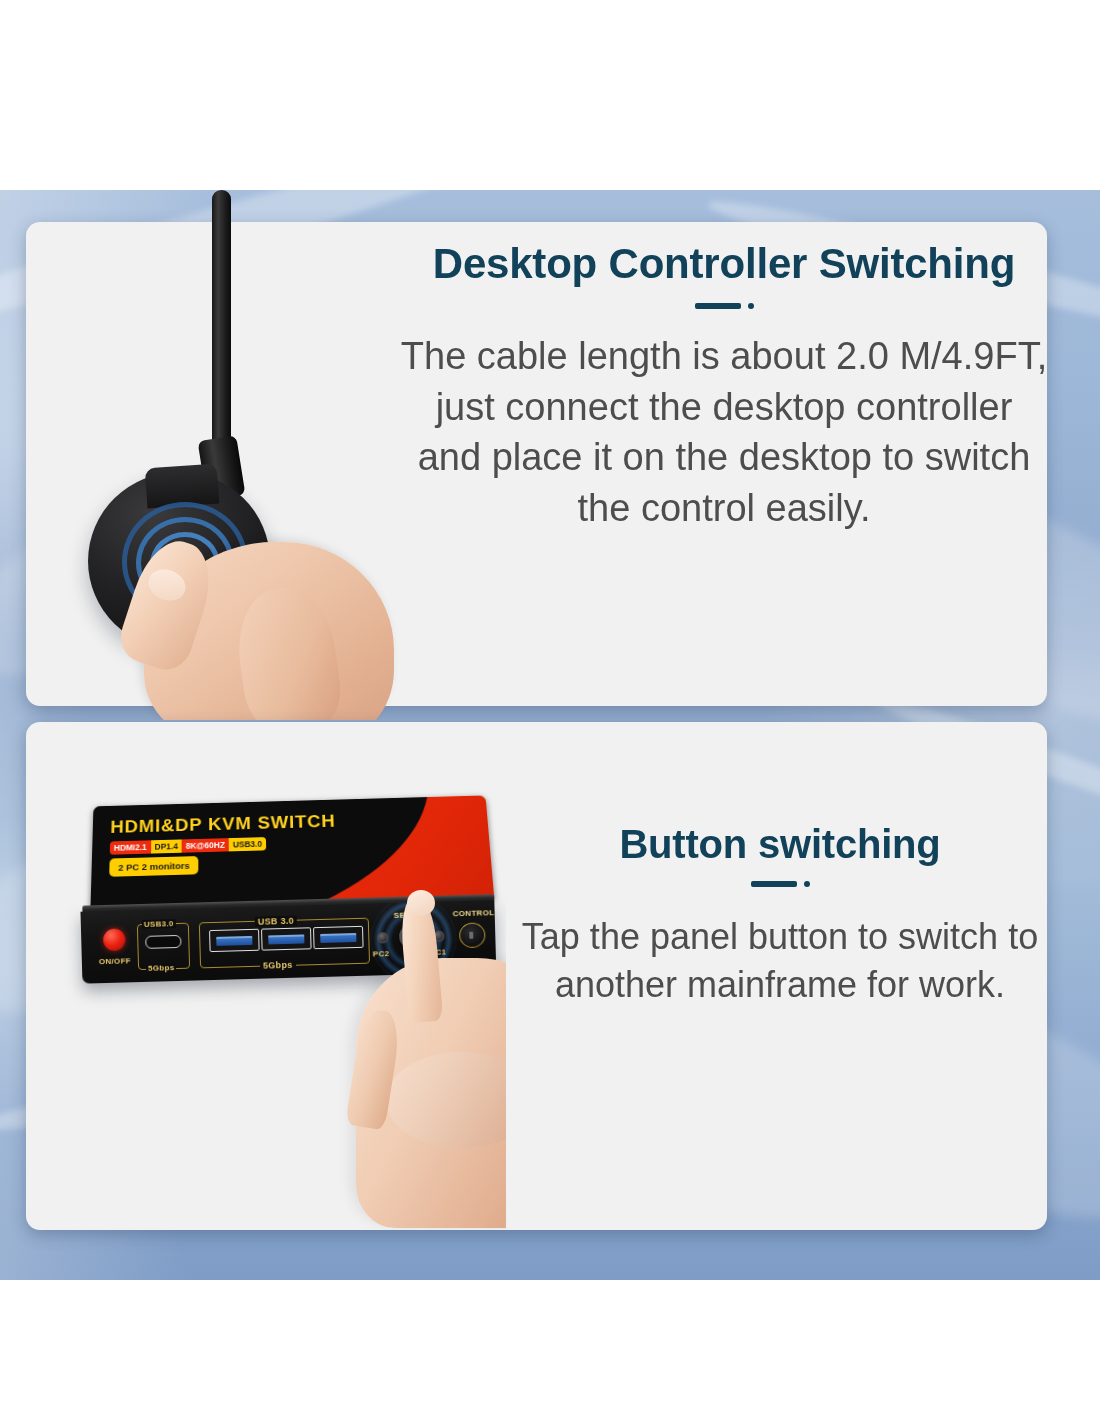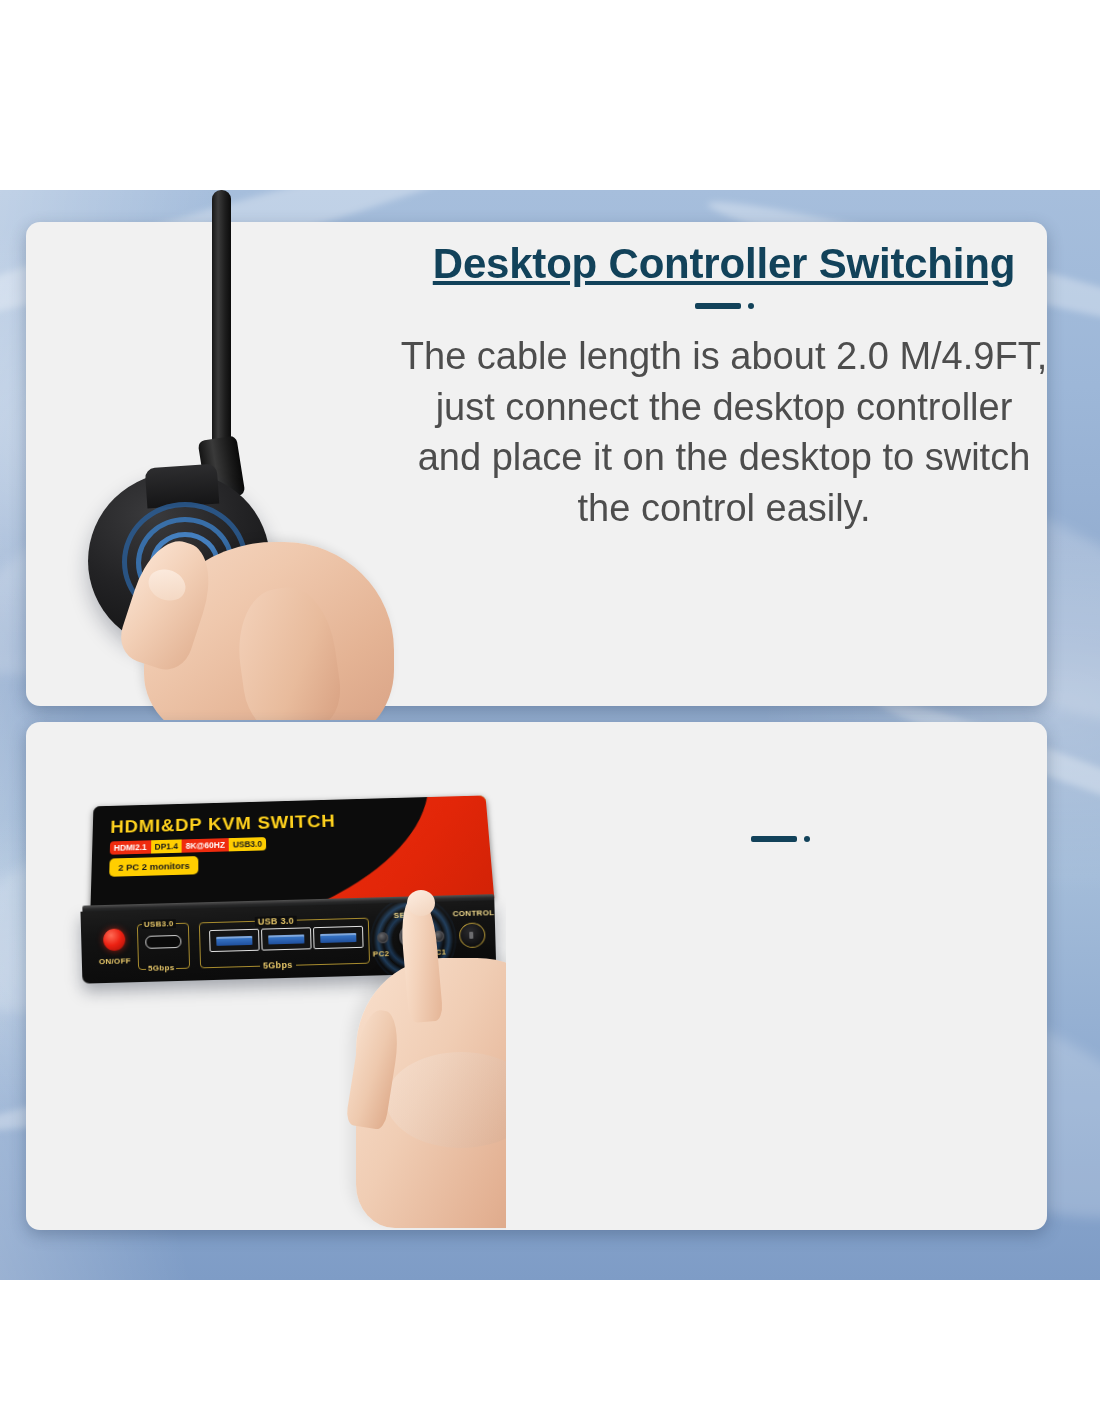--- a/index.html
+++ b/index.html
@@ -32,21 +32,20 @@
     overflow:hidden;
   }
   #card-top{left:26px;top:222px;width:1021px;height:484px;}
   #card-bottom{left:26px;top:722px;width:1021px;height:508px;}
 
   
   .txt-col{position:absolute;text-align:center;}
   .heading{
     color:#12425a;font-weight:bold;line-height:1.12;
     letter-spacing:-.2px;
-    text-decoration:underline;
   }
   .divider{display:flex;align-items:center;justify-content:center;gap:7px;}
   .divider .bar{width:46px;height:6px;background:#12425a;border-radius:2px;}
   .divider .dot{width:6px;height:6px;background:#12425a;border-radius:50%;}
   .body-txt{color:#4d4d4d;line-height:1.33;font-weight:normal;}
 
   
   #text-1{left:400px;top:240px;width:648px;}
   #text-1 .heading{font-size:42px;}
   #text-1 .divider{margin-top:16px;}
@@ -353,17 +352,19 @@
   </div>
 
   <div class="hand2"></div>
   <div class="knuckle"></div>
   <div class="finger2b"></div>
   <div class="finger2"></div>
   <div class="finger2-tip"></div>
 </div>
 
 <div class="txt-col" id="text-2">
+  <div class="heading">Button switching</div>
   <div class="divider">
     <span class="bar"></span>
     <span class="dot"></span>
   </div>
+  <div class="body-txt">Tap the panel button to switch to another mainframe for work.</div>
 </div>
 
 </body></html>

